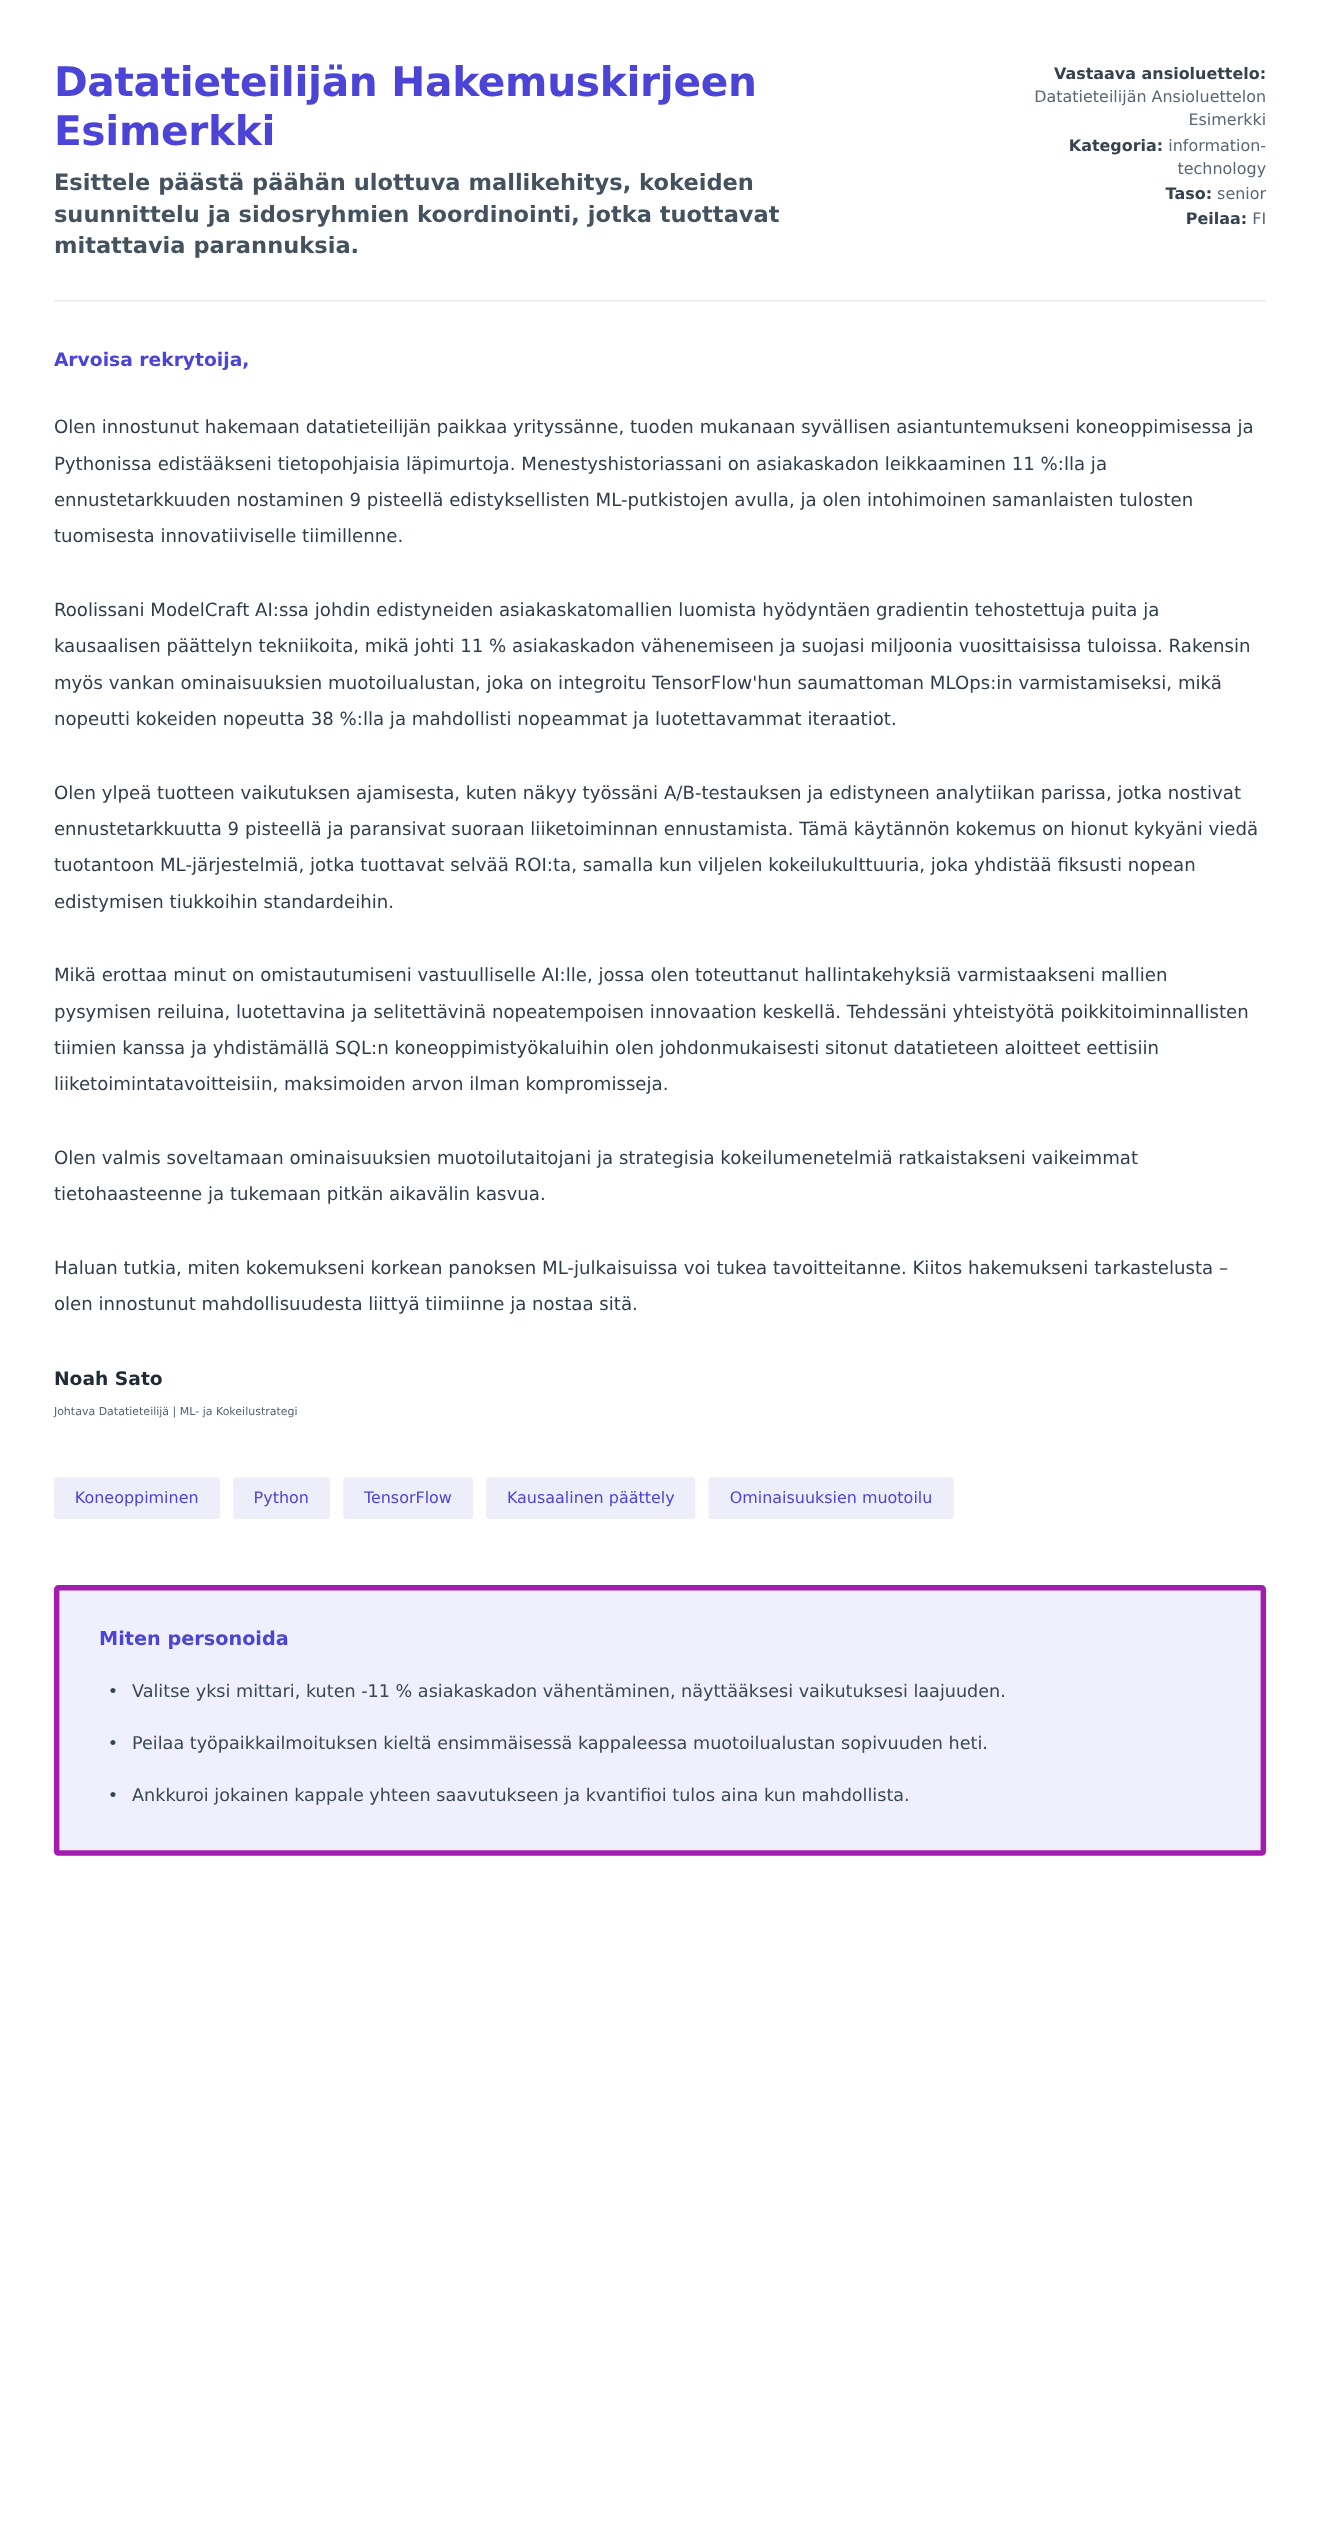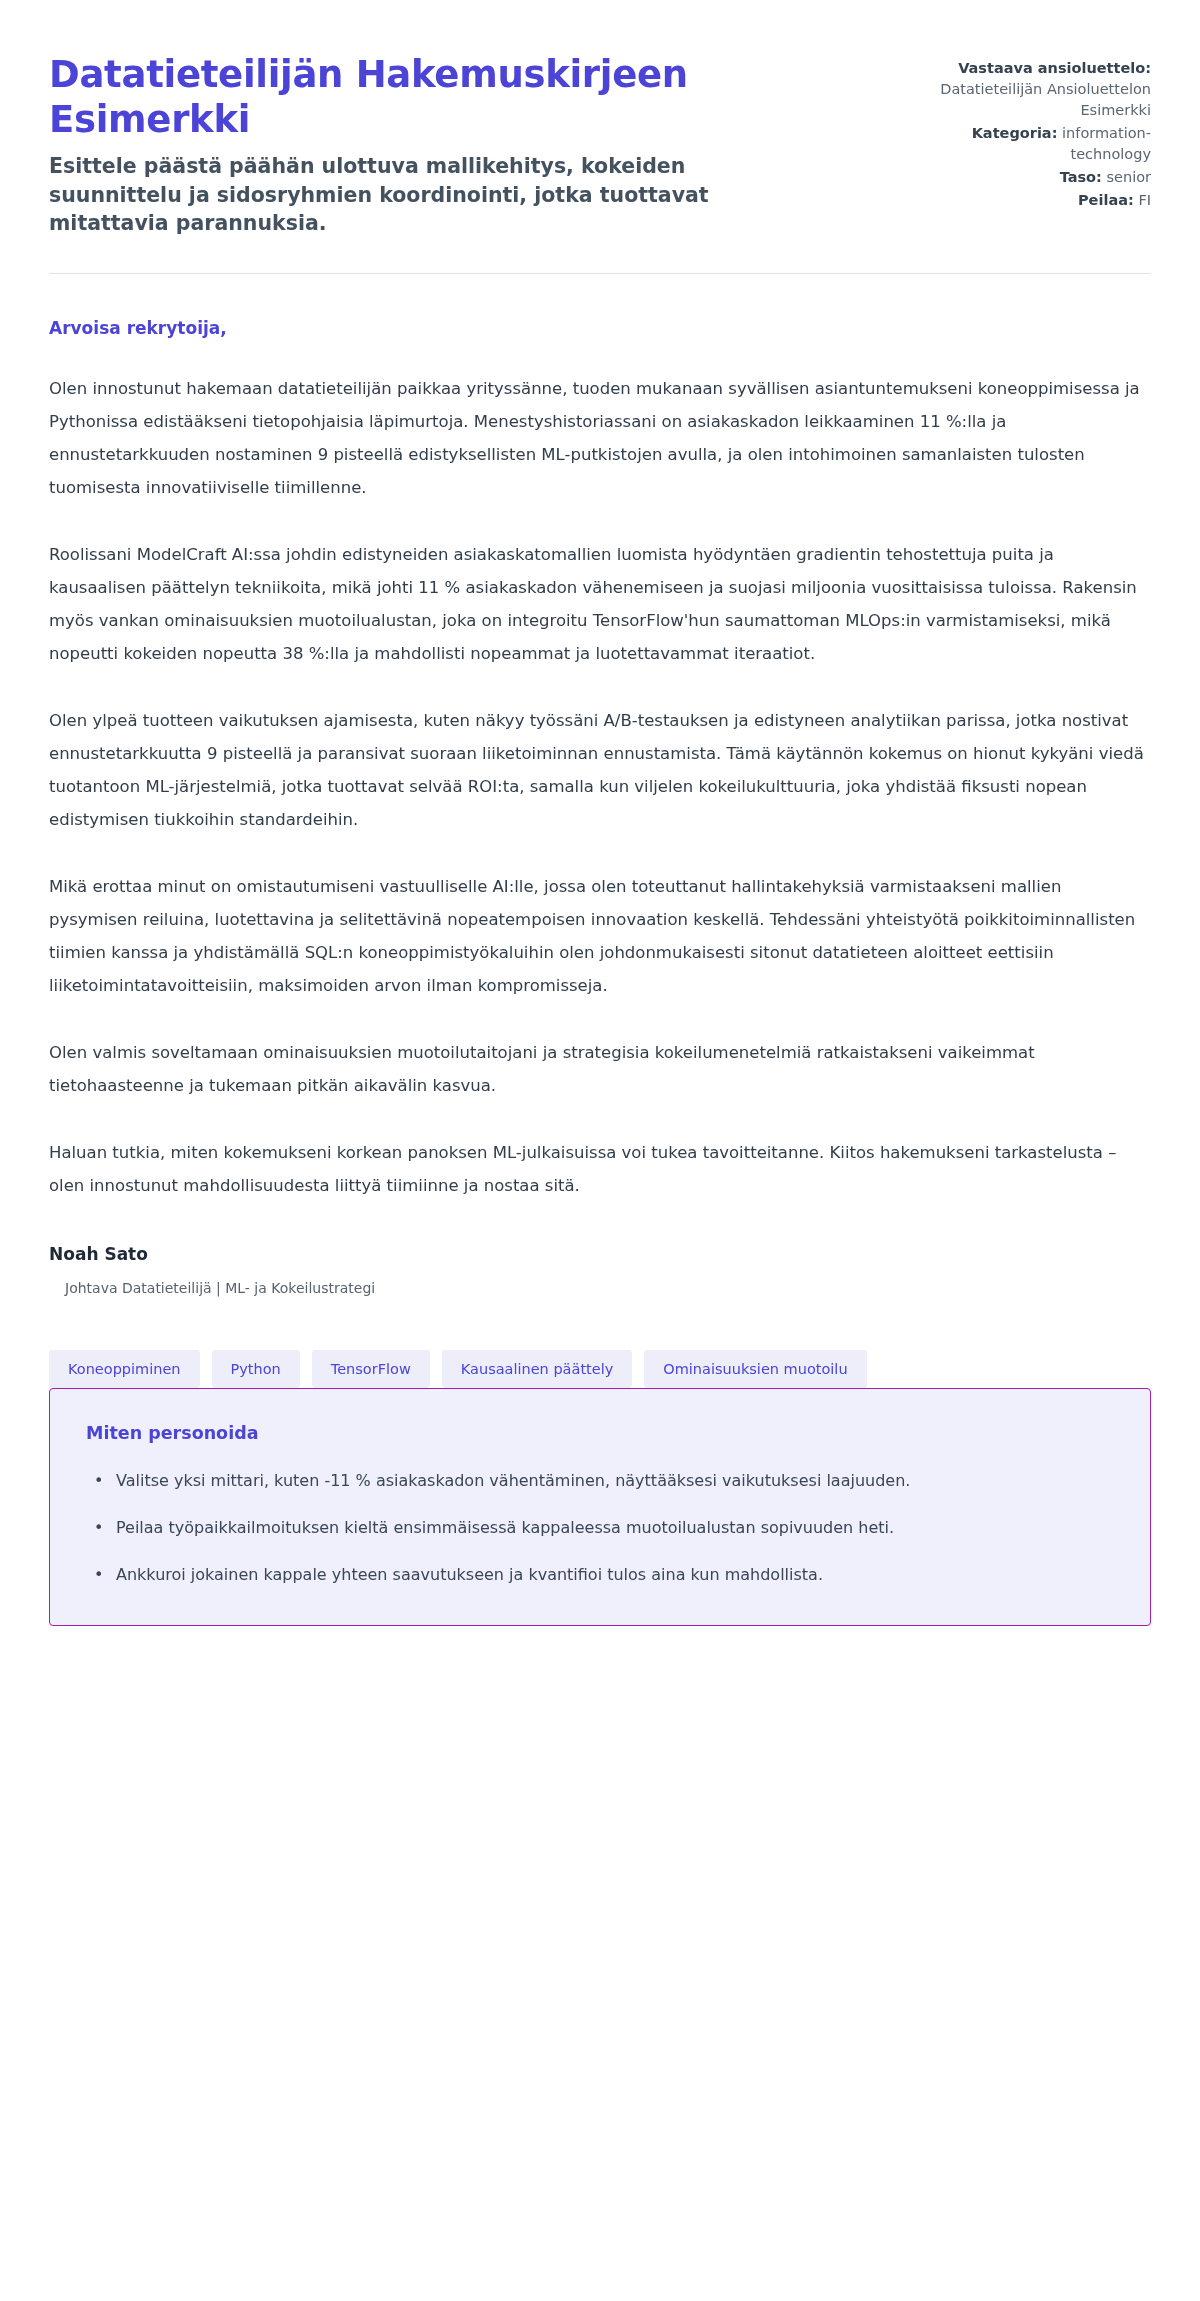--- a/index.html
+++ b/index.html
@@ -97,22 +97,22 @@
   .signature {
     margin-top: 42px;
   }
   .sign-name {
     margin: 0 0 14px 0;
     font-size: 17px;
     font-weight: 700;
     color: #1f2a36;
   }
   .sign-role {
-    margin: 16px;
-    font-size: 14px;
+    margin: 0;
+    font-size: 10px;
     color: #56636f;
     font-weight: 400;
   }
 
   
   .tags {
     display: flex;
     flex-wrap: wrap;
     gap: 12px;
     margin-top: 54px;
@@ -121,23 +121,24 @@
     background: #eeeefb;
     color: #4b44d6;
     font-size: 14.5px;
     padding: 11px 19px;
     border-radius: 3px;
     white-space: nowrap;
   }
 
   
   .callout {
+    margin-top: 60px;
     margin-bottom: 70px;
     background: #eff0fb;
-    border: 1px solid #a21caf;
+    border: 5px solid #a21caf;
     border-radius: 4px;
     padding: 34px 36px 34px 36px;
   }
   .callout-title {
     margin: 0 0 22px 0;
     font-size: 17.5px;
     font-weight: 700;
     color: #4b44d6;
   }
   .callout-list {

